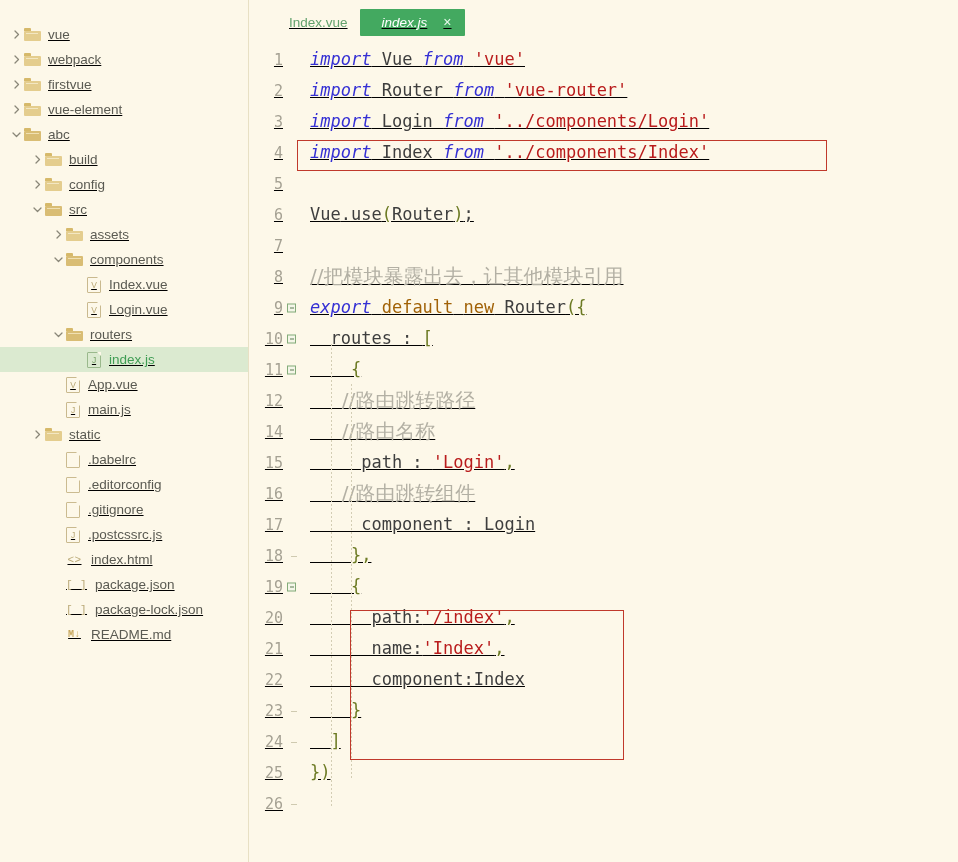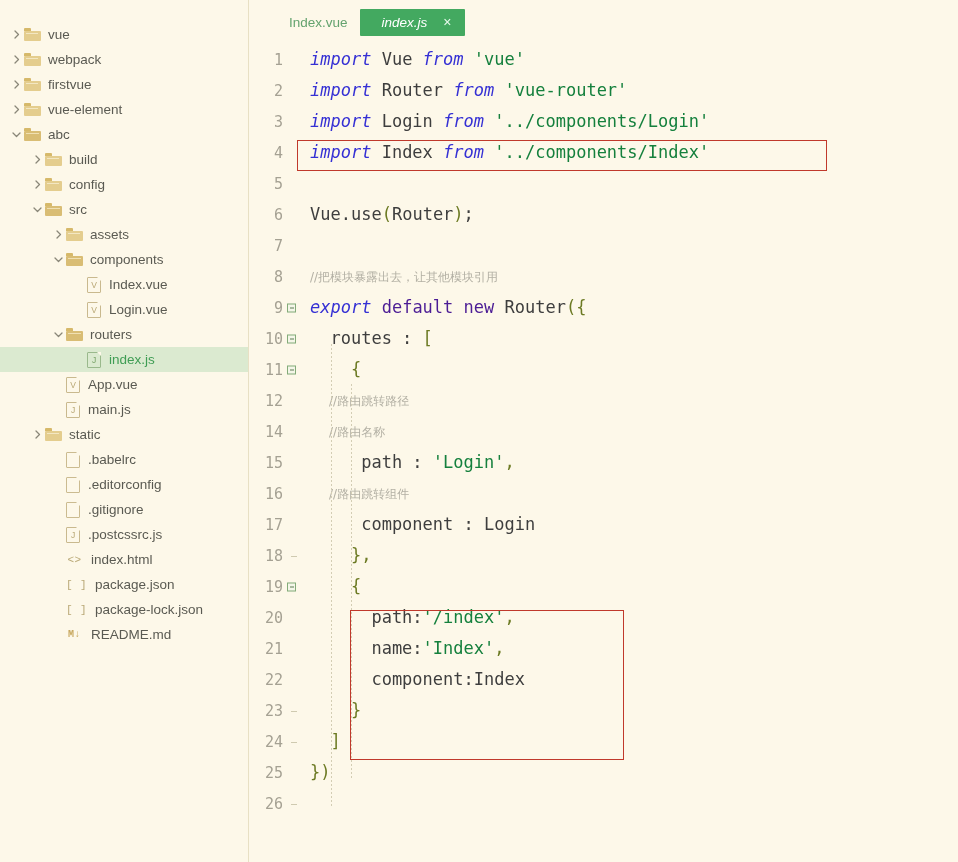--- a/index.html
+++ b/index.html
@@ -8,20 +8,21 @@
     width: 958px; height: 862px;
     overflow: hidden;
     background: #fdf8e9;
     font-family: "Liberation Sans", sans-serif;
   }
   #app {
     position: relative;
     width: 768px; height: 862px;
     background: #fdf8e9;
     display: flex;
+    text-decoration: underline;
   }
 
   
   #sidebar {
     position: relative;
     width: 249px;
     height: 862px;
     background: #fdf8e9;
     border-right: 1px solid #e8e0c4;
     flex: 0 0 249px;
@@ -222,23 +223,23 @@
     background: #cfcab0;
   }
   .ctext {
     flex: 1 1 auto;
     padding-left: 11px;
     white-space: pre;
     color: #3e3e3e;
     line-height: 31px;
   }
   .kw      { color: #3530d4; font-style: italic; }
-  .kw2     { color: #4c1d95; }
-  .str     { color: #15803d; }
-  .com     { color: #b3b0a4; font-family: "DejaVu Sans", sans-serif; font-size: 12px; }
+  .kw2     { color: #a16207; }
+  .str     { color: #b91c1c; }
+  .com     { color: #b3b0a4; font-family: "DejaVu Sans", sans-serif; font-size: 20px; }
   .punc    { color: #6c7a23; }
   .id      { color: #3e3e3e; }
 
   
   .guide {
     position: absolute;
     width: 1px;
     background-image: linear-gradient(to bottom, #d3cdb4 50%, transparent 50%);
     background-size: 1px 4px;
   }

